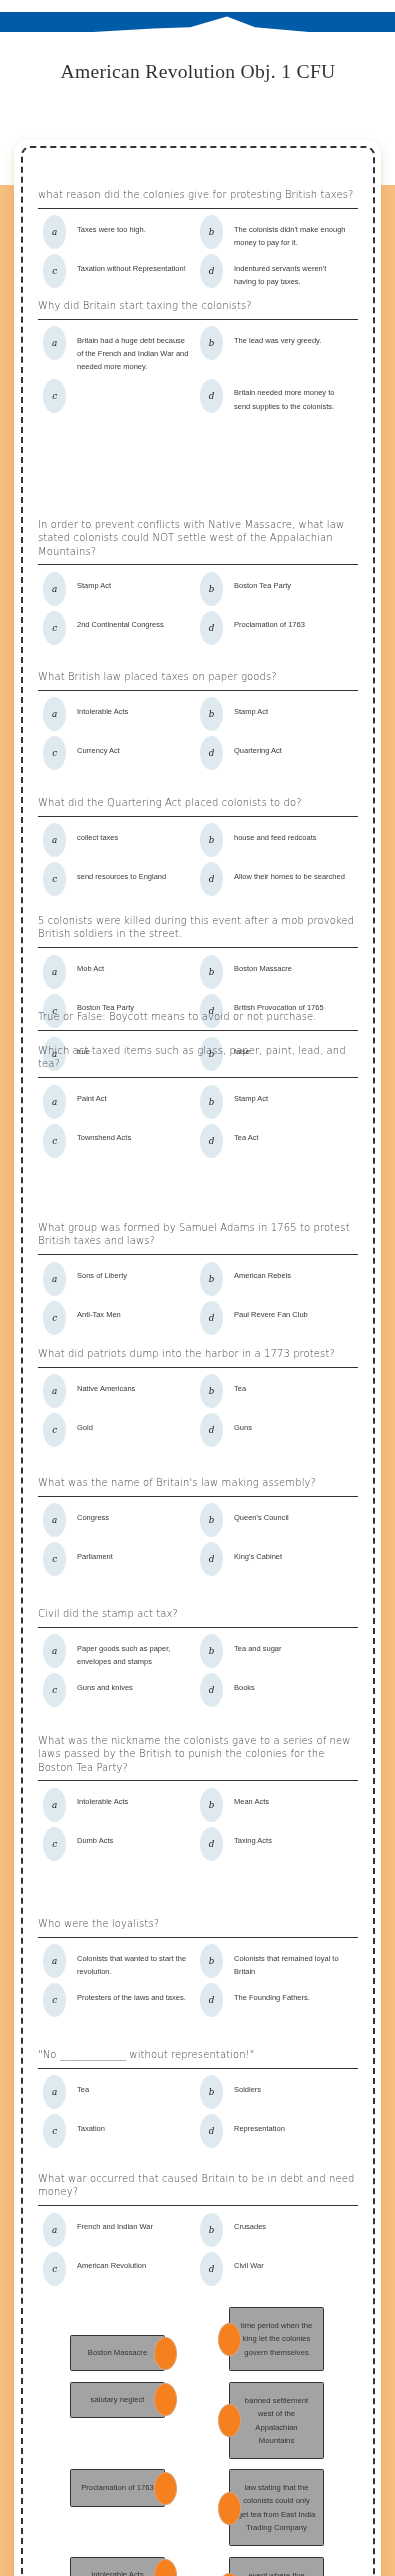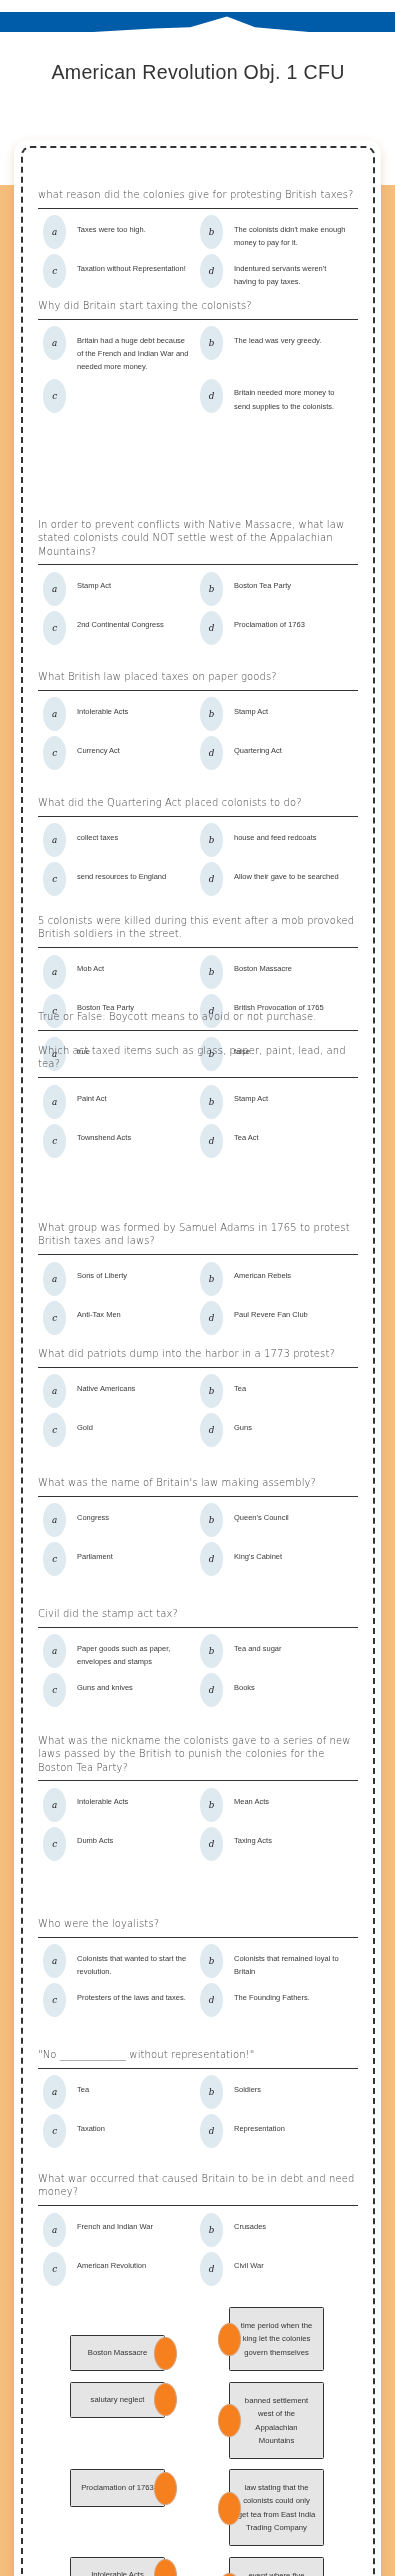--- a/index.html
+++ b/index.html
@@ -22,21 +22,21 @@
     clip-path: polygon(0% 100%, 28% 78%, 45% 70%, 62% 0%, 75% 70%, 100% 100%);
     filter: blur(0.5px);
   }
   .orange-bg {
     position: absolute; left: 0; top: 185px; width: 396px; bottom: 0;
     background: #f5be7c;
   }
   .title {
     position: absolute; left: 15.5px; width: 365px; top: 54px;
     text-align: center;
-    font-family: Liberation Sans, sans-serif;
+    font-family: Liberation Serif, serif;
     font-weight: 200;
     font-size: 19.6px; line-height: 36px; color: #333;
     letter-spacing: 0.3px;
   }
   .card {
     position: absolute; left: 14.4px; top: 140px; width: 367px; height: 2591px;
     background: #fff; border-radius: 13.4px;
     box-shadow: 0 4.1px 9.3px rgba(180,120,40,0.25);
   }
   .card-border {
@@ -59,21 +59,21 @@
     font-family: "DejaVu Serif", serif; font-size: 8.8px; font-style: italic;
     margin-left: 5.2px; margin-right: 10.8px;
     margin-top: -2.1px;
   }
   .opt-text {
     font-family: "Liberation Sans", sans-serif; font-size: 7.5px; line-height: 13.4px; color: #3a3a3a;
     padding-top: 5.2px; width: 116px;
   }
   .match { position: absolute; left: 0; top: 0; width: 396px; }
   .mbox {
-    position: absolute; border: 0.5px solid #333; border-radius: 1.5px; background: #e5e5e5;
+    position: absolute; border: 0.5px solid #333; border-radius: 1.5px; background: #a3a3a3;
     display: flex; align-items: center; justify-content: center; text-align: center;
     font-family: "Liberation Sans", sans-serif; font-size: 7.7px; line-height: 13.4px; color: #333;
     padding: 0 5.2px;
   }
   .mdot {
     position: absolute; width: 23px; height: 33px; border-radius: 50%;
     background: #f7801e; border: 0.5px solid #d8a27a;
   }
 </style>
 </head>
@@ -183,21 +183,21 @@
         <div class="option">
           <span class="opt-letter">b</span>
           <span class="opt-text">house and feed redcoats</span>
         </div>
         <div class="option">
           <span class="opt-letter">c</span>
           <span class="opt-text">send resources to England</span>
         </div>
         <div class="option">
           <span class="opt-letter">d</span>
-          <span class="opt-text">Allow their gave to be searched</span>
+          <span class="opt-text">Allow their homes to be searched</span>
         </div>
       </div>
     </div>
     <div class="question" style="position: absolute; left: 38px; width: 320px; top: 914px;">
       <div class="q-text">5 colonists were killed during this event after a mob provoked British soldiers in the street.</div>
       <div class="options">
         <div class="option">
           <span class="opt-letter">a</span>
           <span class="opt-text">Mob Act</span>
         </div>

